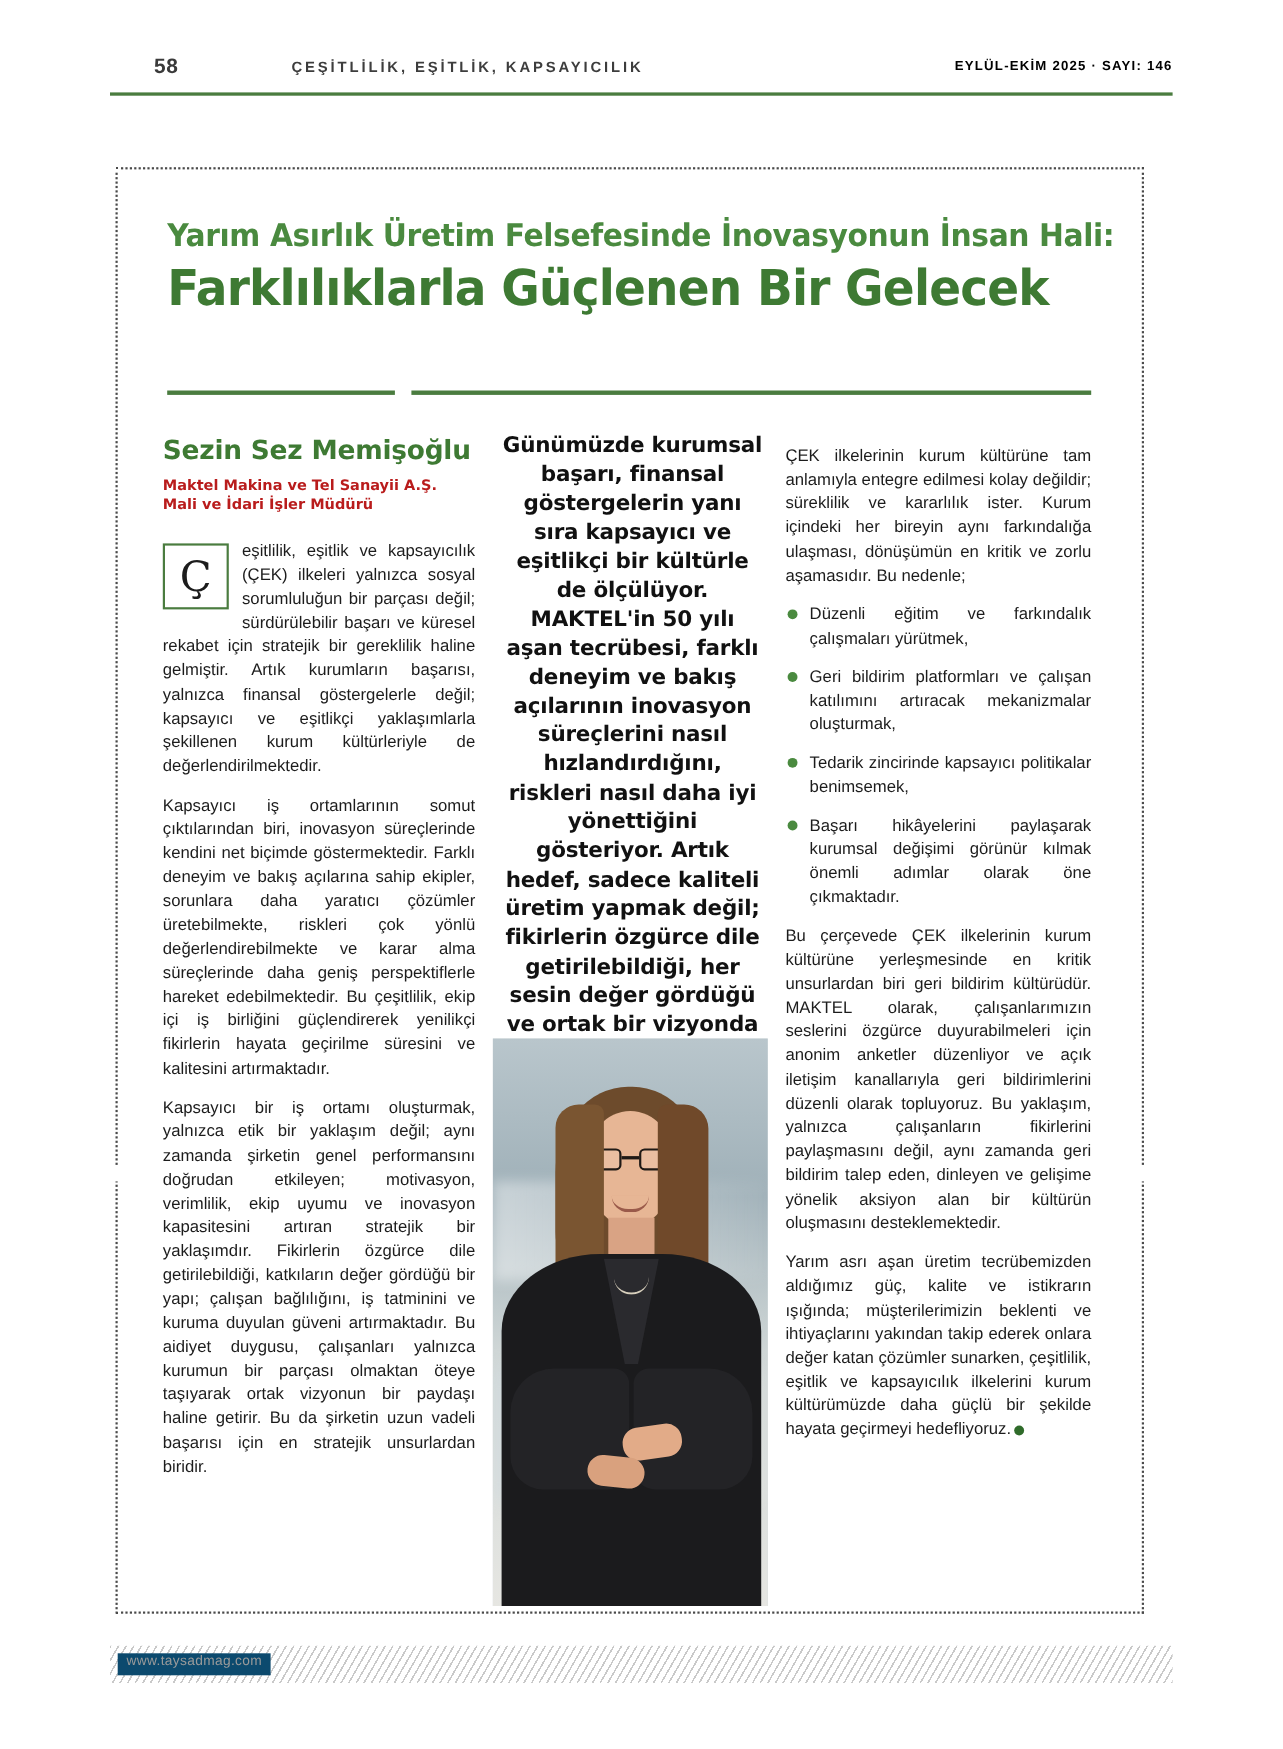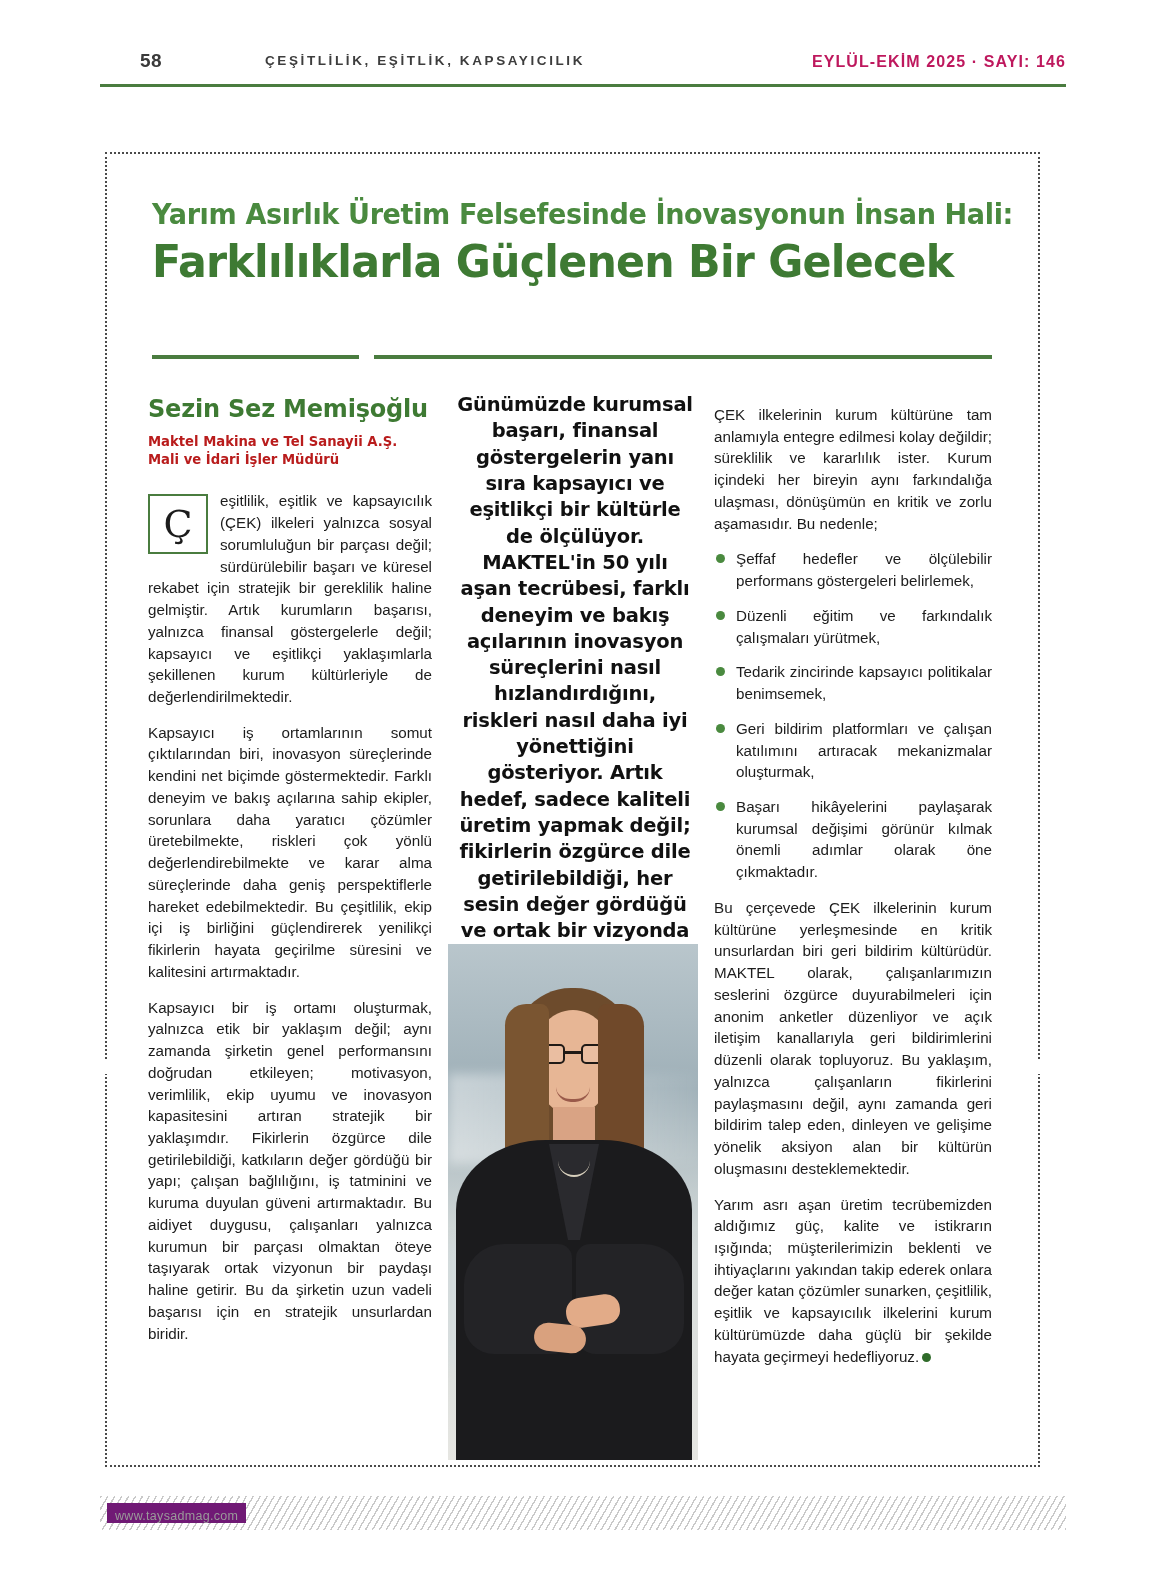--- a/index.html
+++ b/index.html
@@ -48,24 +48,24 @@
     top: 3px;
     font-size: 13.5px;
     font-weight: bold;
     letter-spacing: 2.6px;
     color: #3d3d3d;
   }
   .issue-label {
     position: absolute;
     right: 0;
     top: 3px;
-    font-size: 16px;
+    font-size: 12px;
     font-weight: bold;
     letter-spacing: 1.1px;
-    color: #be185d;
+    color: #000000;
   }
 
   
   .dot-frame {
     position: absolute;
     left: 105px;
     top: 152px;
     width: 935px;
     height: 1315px;
     border: 2px dotted #4a4a4a;
@@ -330,23 +330,23 @@
       -60deg,
       #c9c9c9 0px, #c9c9c9 1.4px,
       #ffffff 1.4px, #ffffff 6px
     );
   }
   .footer .url-plate {
     position: absolute;
     left: 107px; top: 7px;
     height: 20px;
     padding: 0 8px;
-    background: #701a75;
+    background: #0c4a6e;
     display: flex;
-    align-items: flex-end;
+    align-items: flex-start;
   }
   .footer .url-text {
     font-size: 12.5px;
     color: #9a9a9a;
     letter-spacing: 0.3px;
   }
 </style>
 </head>
 <body>
 
@@ -407,24 +407,23 @@
   <div class="necklace"></div>
   <div class="arm-l"></div>
   <div class="arm-r"></div>
   <div class="hand-l"></div>
   <div class="hand-r"></div>
 </div>
 
 <div class="col col-3">
   <p>ÇEK ilkelerinin kurum kültürüne tam anlamıyla entegre edilmesi kolay değildir; süreklilik ve kararlılık ister. Kurum içindeki her bireyin aynı farkındalığa ulaşması, dönüşümün en kritik ve zorlu aşamasıdır. Bu nedenle;</p>
   <ul class="bullets">
-    <li>Şeffaf hedefler ve ölçülebilir performans göstergeleri belirlemek,</li>
     <li>Düzenli eğitim ve farkındalık çalışmaları yürütmek,</li>
+    <li>Geri bildirim platformları ve çalışan katılımını artıracak mekanizmalar oluşturmak,</li>
     <li>Tedarik zincirinde kapsayıcı politikalar benimsemek,</li>
-    <li>Geri bildirim platformları ve çalışan katılımını artıracak mekanizmalar oluşturmak,</li>
     <li>Başarı hikâyelerini paylaşarak kurumsal değişimi görünür kılmak önemli adımlar olarak öne çıkmaktadır.</li>
   </ul>
   <p>Bu çerçevede ÇEK ilkelerinin kurum kültürüne yerleşmesinde en kritik unsurlardan biri geri bildirim kültürüdür. MAKTEL olarak, çalışanlarımızın seslerini özgürce duyurabilmeleri için anonim anketler düzenliyor ve açık iletişim kanallarıyla geri bildirimlerini düzenli olarak topluyoruz. Bu yaklaşım, yalnızca çalışanların fikirlerini paylaşmasını değil, aynı zamanda geri bildirim talep eden, dinleyen ve gelişime yönelik aksiyon alan bir kültürün oluşmasını desteklemektedir.</p>
   <p><span>Yarım asrı aşan üretim tecrübemizden aldığımız güç, kalite ve istikrarın ışığında; müşterilerimizin beklenti ve ihtiyaçlarını yakından takip ederek onlara değer katan çözümler sunarken, çeşitlilik, eşitlik ve kapsayıcılık ilkelerini kurum kültürümüzde daha güçlü bir şekilde hayata geçirmeyi hedefliyoruz.</span><span class="endmark"></span></p>
 </div>
 
 <div class="footer">
   <div class="hatch"></div>
   <div class="url-plate">
     <span class="url-text">www.taysadmag.com</span>

